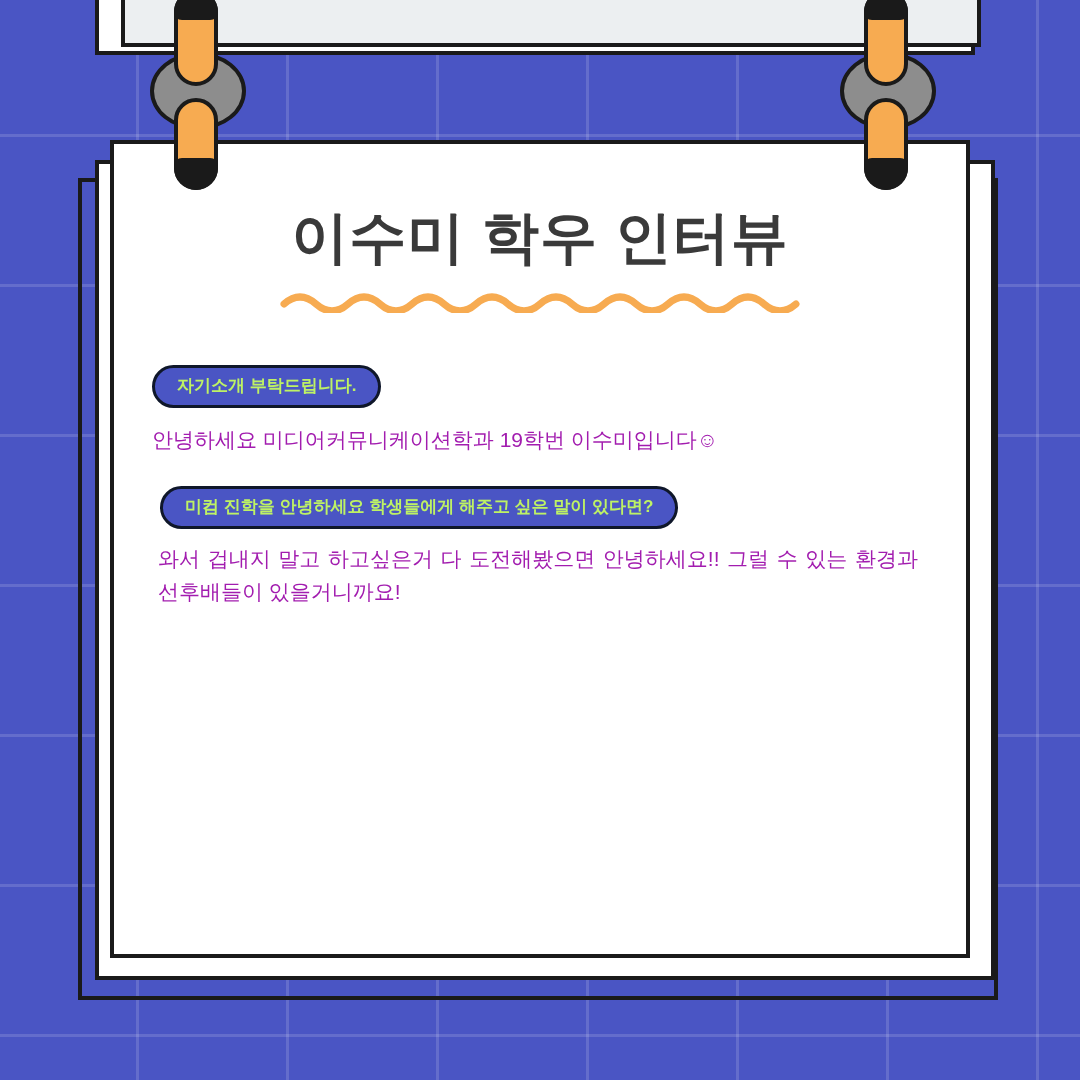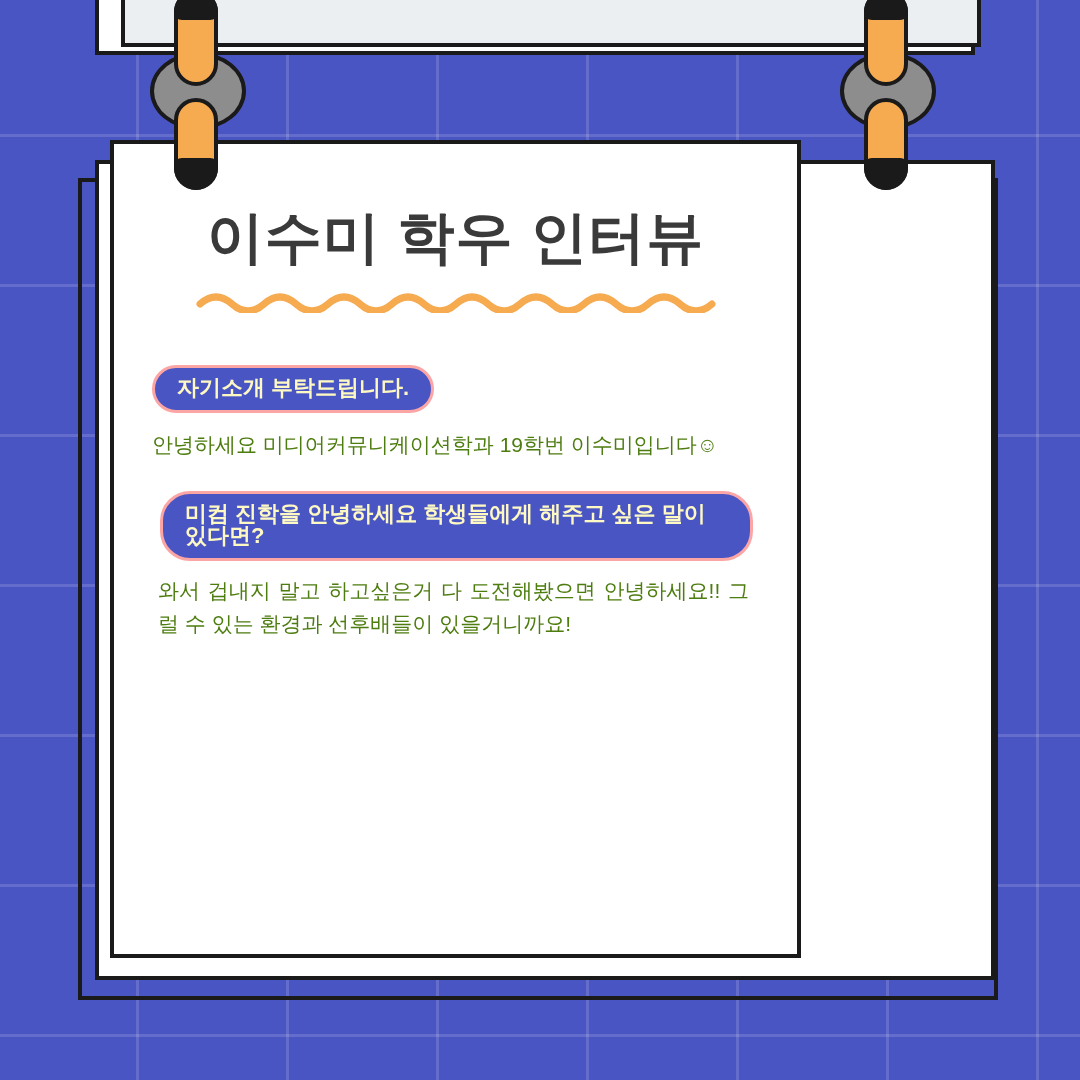--- a/index.html
+++ b/index.html
@@ -72,21 +72,21 @@
     width: 900px;
     height: 820px;
     border: 4px solid #1a1a1a;
     background: #ffffff;
     box-sizing: border-box;
   }
   #card-main {
     position: absolute;
     left: 110px;
     top: 140px;
-    width: 691px;
+    width: 860px;
     height: 818px;
     border: 4px solid #1a1a1a;
     background: #ffffff;
     box-sizing: border-box;
     padding: 0;
     overflow: hidden;
   }
 
   
   .clip {
@@ -178,34 +178,34 @@
 
   
   #qa-list {
     margin: 52px 0 0 0;
     padding: 0 44px 0 38px;
   }
   .qa-item { margin-bottom: 30px; }
   .q-pill {
     display: inline-block;
     background: #4a55c4;
-    color: #fef9c3;
-    border: 3px solid #fca5a5;
+    color: #bef264;
+    border: 3px solid #0f172a;
     border-radius: 30px;
     padding: 9px 22px 11px;
-    font-size: 22px;
+    font-size: 17px;
     font-weight: bold;
     line-height: 1;
     margin-left: 8px;
   }
   .a-text {
     margin: 14px 4px 0 6px;
     font-size: 21px;
     line-height: 1.55;
-    color: #4d7c0f;
+    color: #a21caf;
     text-align: justify;
   }
   .qa-item.first .q-pill { margin-left: 0; }
   .qa-item.first .a-text { margin-top: 16px; margin-left: 0; }
 </style>
 </head>
 <body>
 
 <div id="bg-grid"></div>
 

